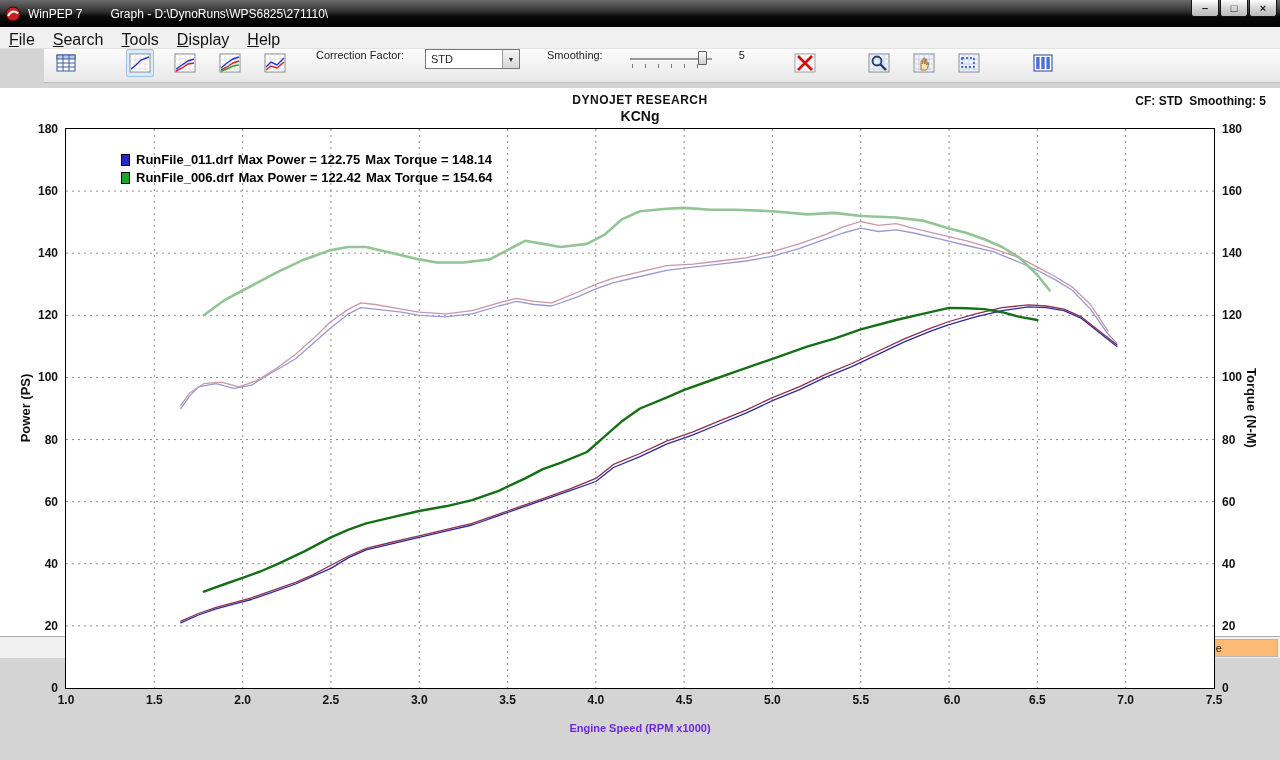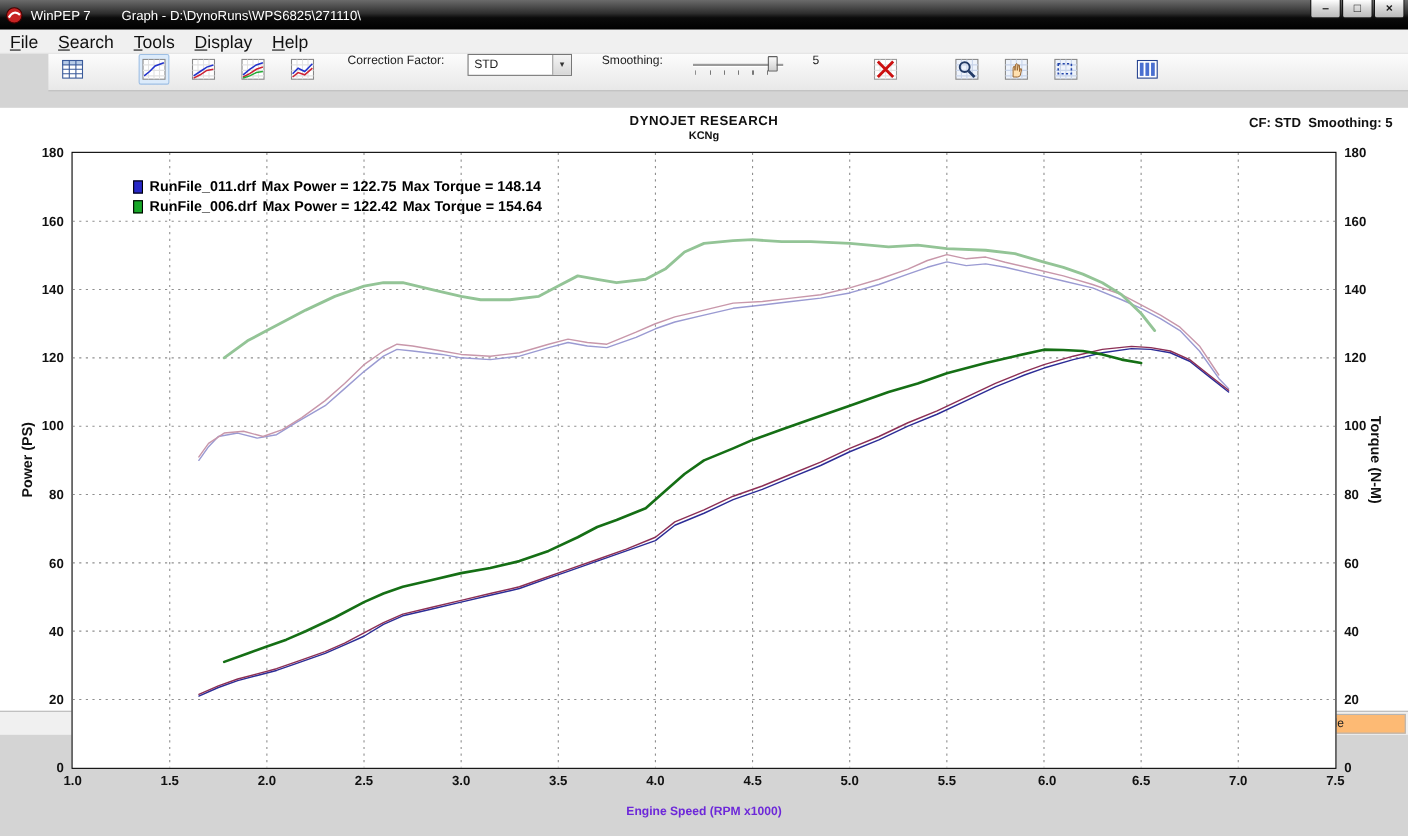--- a/index.html
+++ b/index.html
@@ -67,23 +67,23 @@
     position:absolute; left:4px; right:4px; bottom:1px; height:4px;
     background:repeating-linear-gradient(90deg,#777 0 1px, transparent 1px 13px);
   }
   .slider-thumb {
     position:absolute; left:70px; top:2px; width:9px; height:14px;
     background:linear-gradient(#fafafa,#cfcfcf); border:1px solid #5f5f5f; border-radius:1px;
   }
   .smooth-val { margin-left:8px; }
 
   
-  .chart-panel { position:relative; margin-top:15px; height:548px; background:#fff; }
+  .chart-panel { position:relative; margin-top:5px; height:548px; background:#fff; }
   .hdr-title   { position:absolute; left:0; right:0; top:5px;  text-align:center; font-size:12px; font-weight:bold; color:#111; letter-spacing:0.5px; }
-  .hdr-sub     { position:absolute; left:0; right:0; top:20px; text-align:center; font-size:10px; font-weight:bold; color:#111; }
+  .hdr-sub     { position:absolute; left:0; right:0; top:20px; text-align:center; font-size:14px; font-weight:bold; color:#111; }
   .hdr-right   { position:absolute; right:14px; top:6px; font-size:12px; font-weight:bold; color:#111; }
 
   .plot-wrap { position:absolute; left:65px; top:40px; width:1150px; height:561px; border:1px solid #000; background:#fff; }
   .plot-wrap svg { display:block; }
 
   .xtick { position:absolute; top:calc(100% + 5px); transform:translateX(-50%); font-size:12px; font-weight:bold; color:#111; }
   .ytick-l { position:absolute; right:calc(100% + 8px); transform:translateY(-50%); font-size:12px; font-weight:bold; color:#111; white-space:nowrap; }
   .ytick-r { position:absolute; left:calc(100% + 8px);  transform:translateY(-50%); font-size:12px; font-weight:bold; color:#111; white-space:nowrap; }
 
   .axis-y-left  { position:absolute; left:25px;  top:320px; transform:translate(-50%,-50%) rotate(-90deg); font-size:13px; font-weight:bold; white-space:nowrap; color:#111; }

